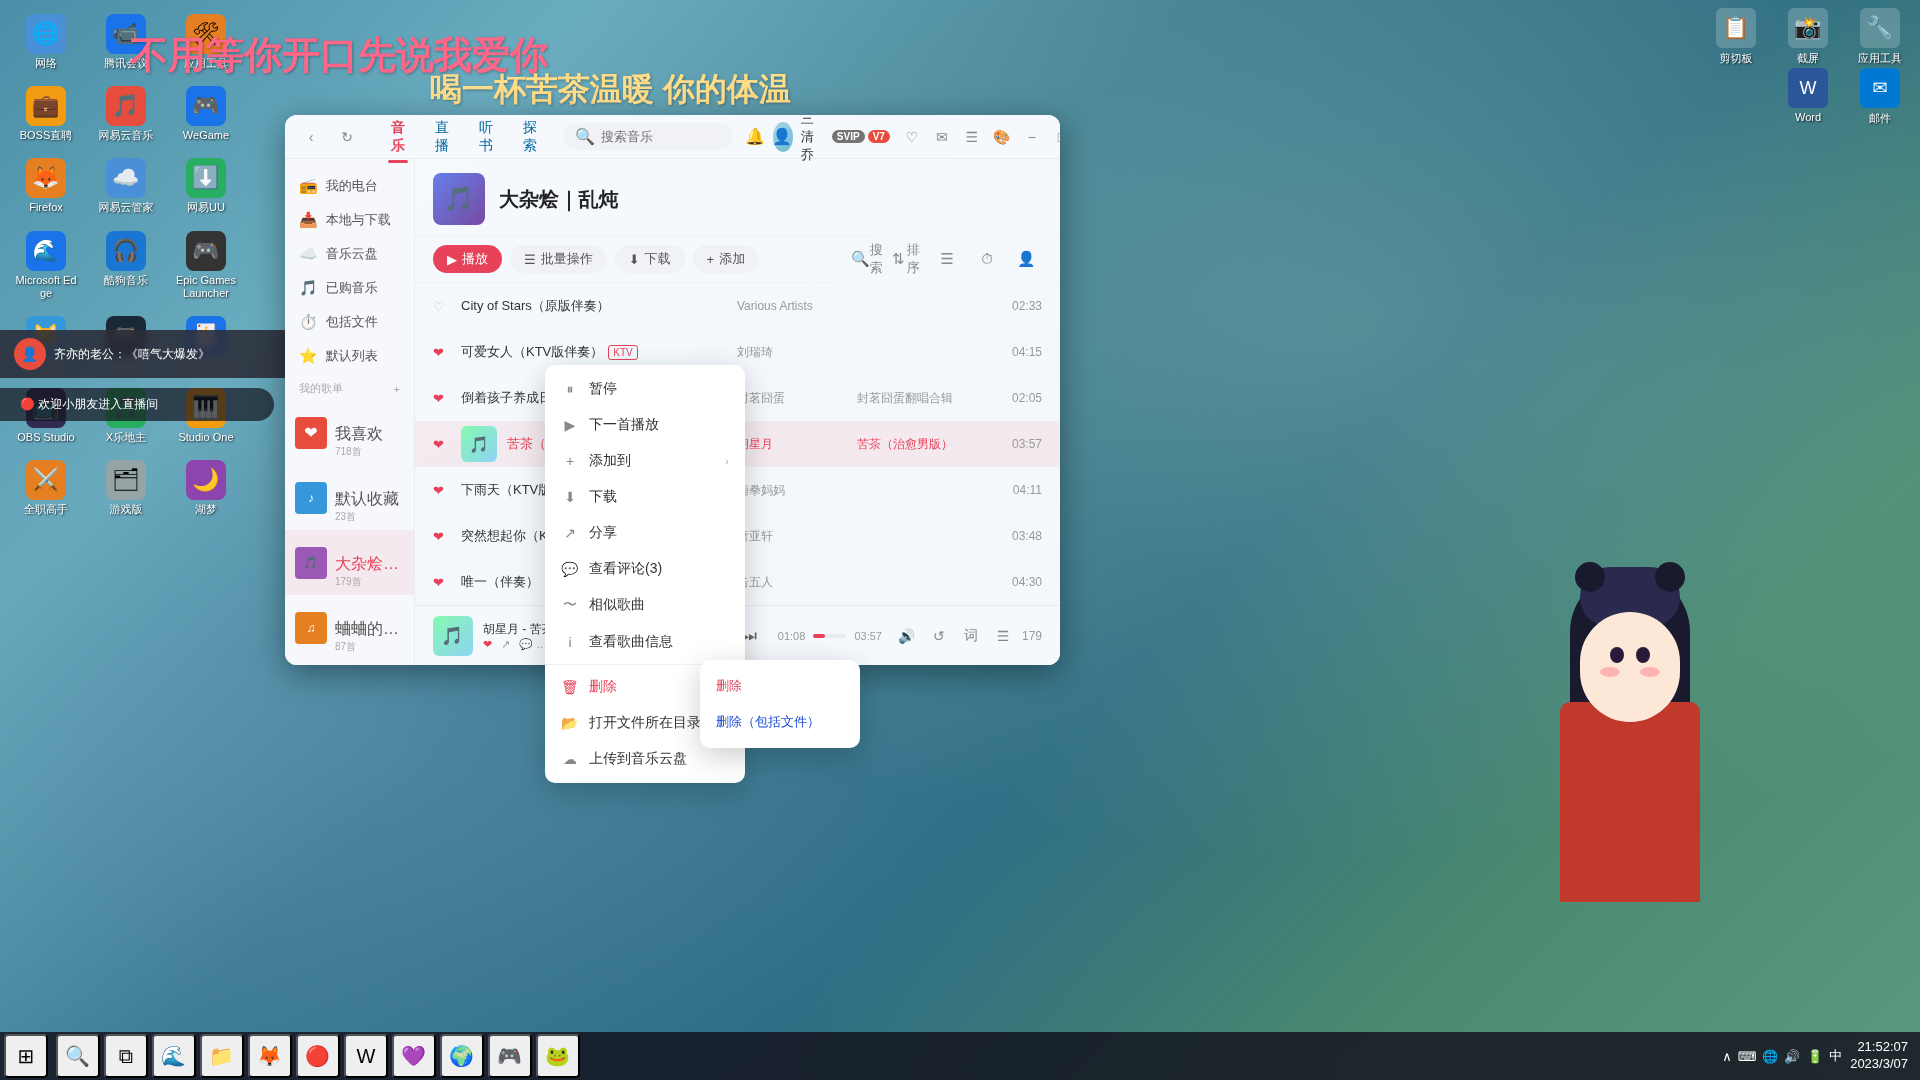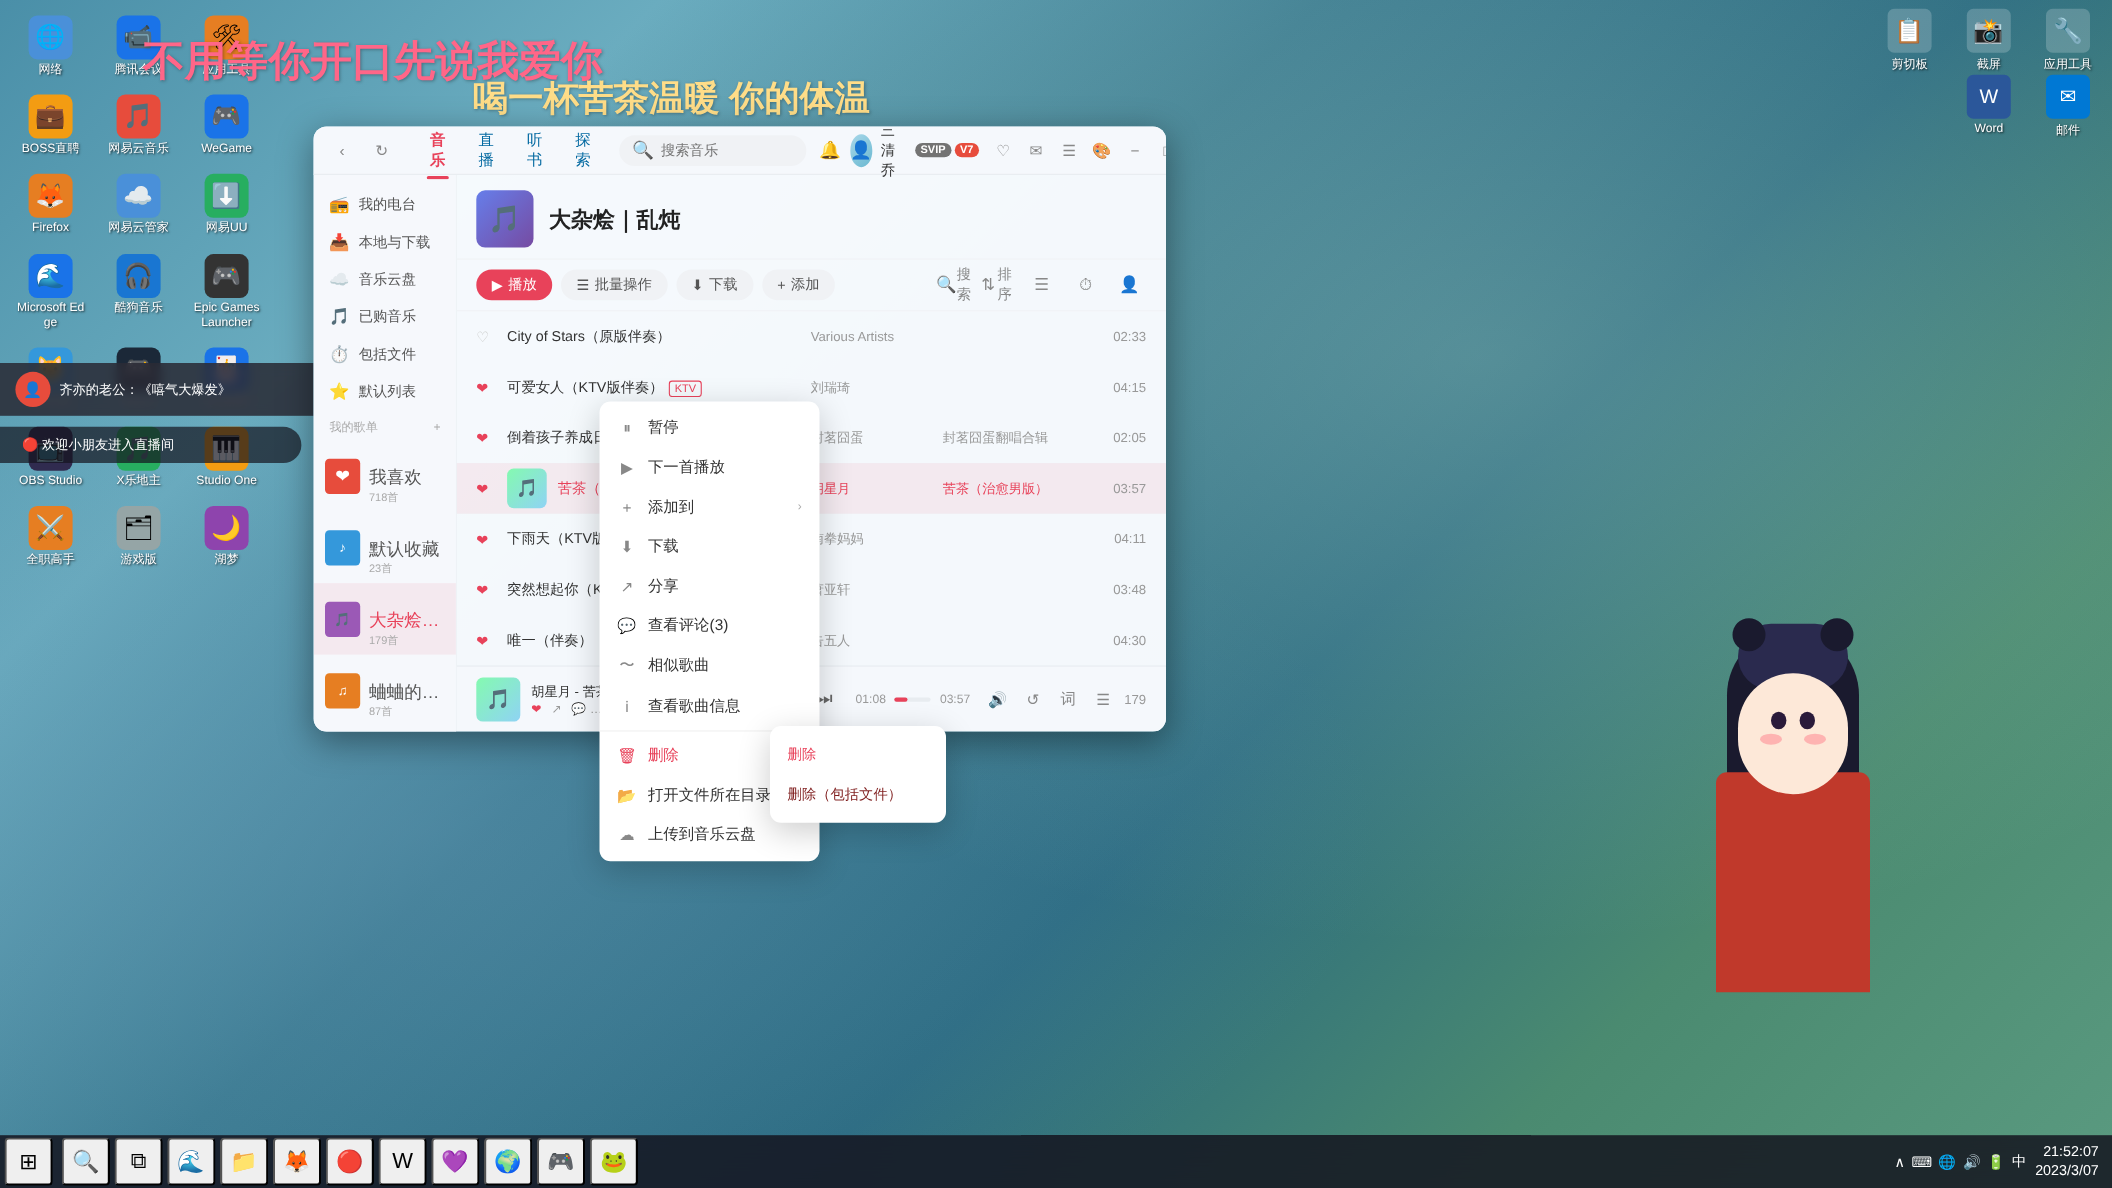--- a/index.html
+++ b/index.html
@@ -674,21 +674,21 @@
       box-shadow: 0 8px 30px rgba(0,0,0,0.2);
       z-index: 51;
       padding: 8px 0;
     }
     .scm-item {
       display: flex;
       align-items: center;
       gap: 8px;
       padding: 9px 16px;
       cursor: pointer;
-      color: #7f1d1d;
+      color: #1d4ed8;
       font-size: 13px;
     }
     .scm-item.danger { color: #e8425a; }
 
     
     .ic-blue { background: #4a90d9; }
 
     
     .popup-bar {
       position: absolute;

